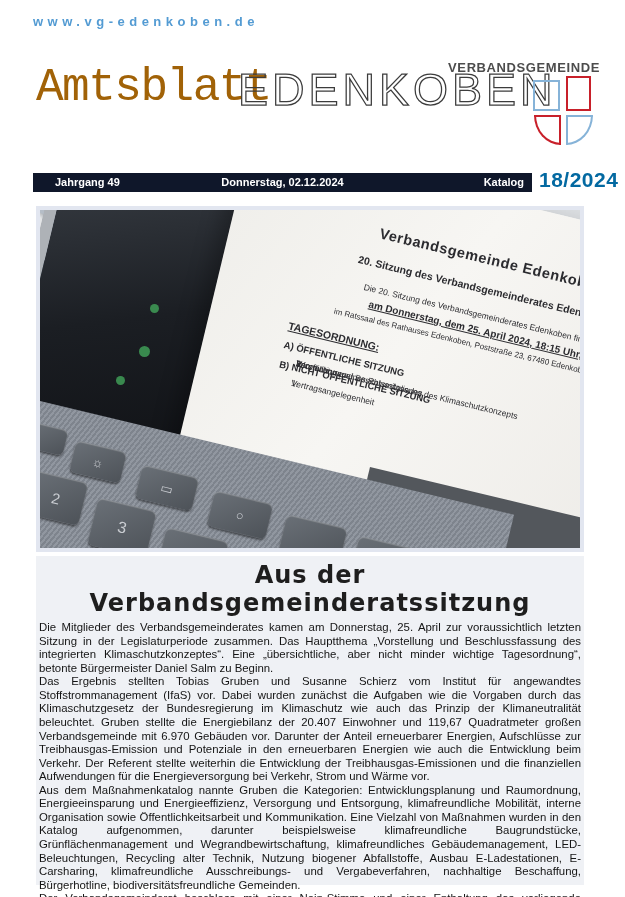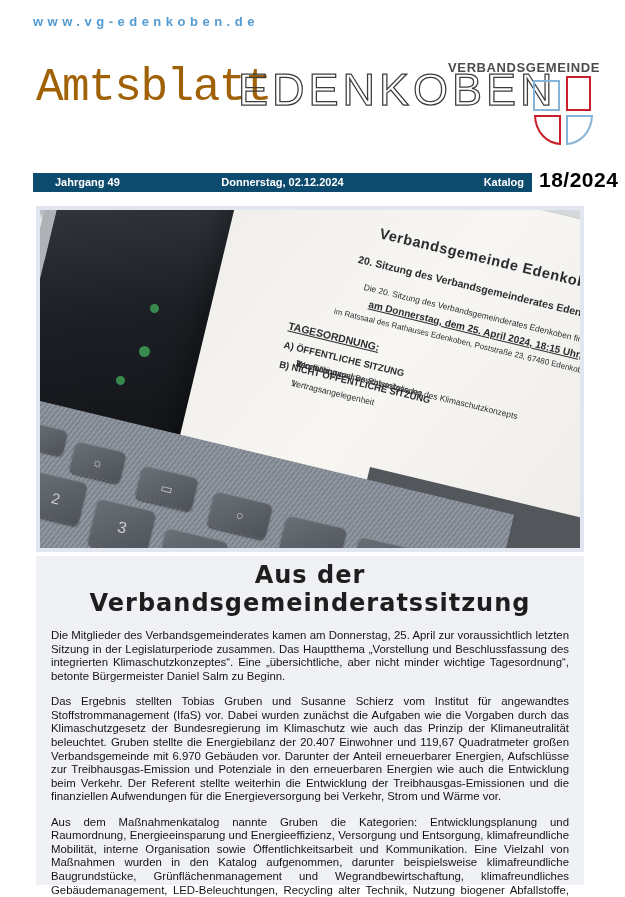--- a/index.html
+++ b/index.html
@@ -32,28 +32,28 @@
   }
   .crest{position:absolute;left:533px;top:76px;width:62px;height:72px;}
   .crest div{position:absolute;box-sizing:border-box;background:transparent;}
   .crest .tl{left:0;top:4px;width:27px;height:31px;border:2.5px solid #86b3d8;}
   .crest .tr{left:33px;top:0;width:25px;height:35px;border:2.5px solid #c8202a;}
   .crest .bl{left:1px;top:39px;width:27px;height:30px;border:2.5px solid #c8202a;border-radius:0 0 0 100%;}
   .crest .br{left:33px;top:39px;width:27px;height:30px;border:2.5px solid #86b3d8;border-radius:0 0 100% 0;}
   
   .issue-bar{
     position:absolute;left:33px;top:173px;width:499px;height:19px;
-    background:#0c4a6e;color:#ffffff;font-size:11px;font-weight:bold;
+    background:#0f172a;color:#ffffff;font-size:11px;font-weight:bold;
   }
   .issue-bar .vol{position:absolute;left:22px;top:3px;}
   .issue-bar .date{position:absolute;left:50%;transform:translateX(-50%);top:3px;}
   .issue-bar .lbl{position:absolute;right:8px;top:3px;}
   .issue-number{
     position:absolute;left:539px;top:168px;
-    font-size:21px;font-weight:bold;color:#000000;letter-spacing:0.5px;
+    font-size:21px;font-weight:bold;color:#0369a1;letter-spacing:0.5px;
   }
   
   .photo{
     position:absolute;left:36px;top:206px;width:540px;height:338px;
     border:4px solid #e2e6f0;background:#99a0a8;overflow:hidden;
   }
   .photo *{position:absolute;box-sizing:border-box;}
   .rot{transform:rotate(13.5deg);}
   .ceiling{left:-30px;top:-34px;width:270px;height:122px;background:#b5bdc7;z-index:1;}
   .ceiling .light{left:14px;top:62px;width:26px;height:26px;border-radius:50%;
@@ -118,21 +118,21 @@
   }
   .headline{
     text-align:center;margin:5px 0 4px 0;
     font-family:"DejaVu Sans", sans-serif;
     font-size:24px;font-weight:bold;letter-spacing:1px;color:#1e1e1e;
   }
   .article-body{
     padding:0 3px;font-size:11.4px;line-height:1.19;color:#141414;
     text-align:justify;hyphens:auto;-webkit-hyphens:auto;
   }
-  .article-body p{margin:12px;}
+  .article-body p{margin:0;}
 </style>
 </head>
 <body>
 
 <span class="site-link">www.vg-edenkoben.de</span>
 
 <div>
   <span class="amtsblatt">Amtsblatt</span>
   <span class="edenkoben">EDENKOBEN</span>
   <span class="verband">VERBANDSGEMEINDE</span>

